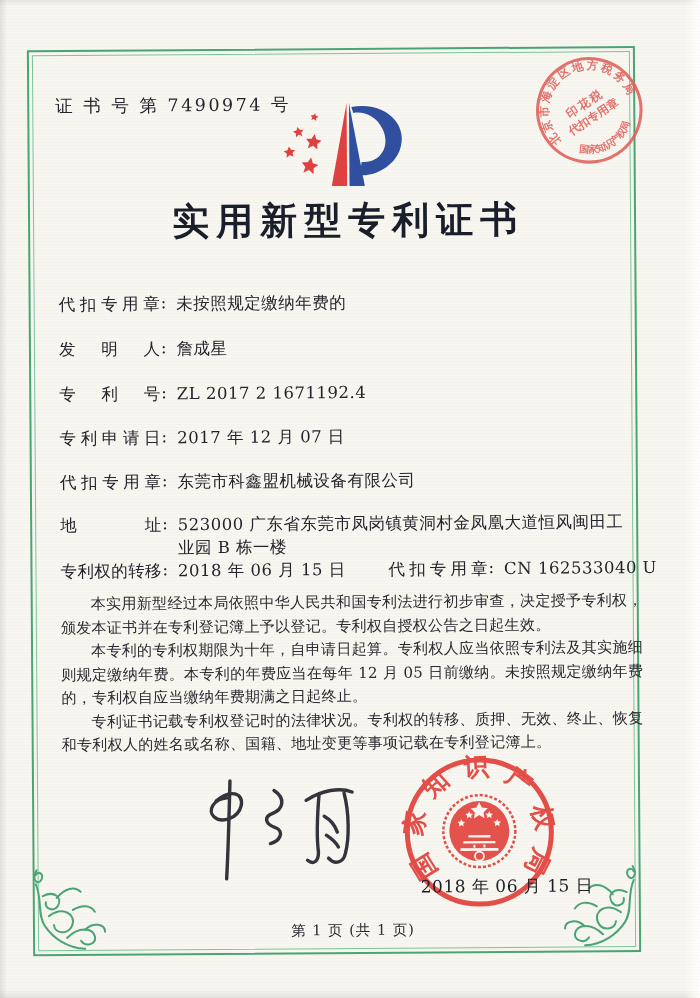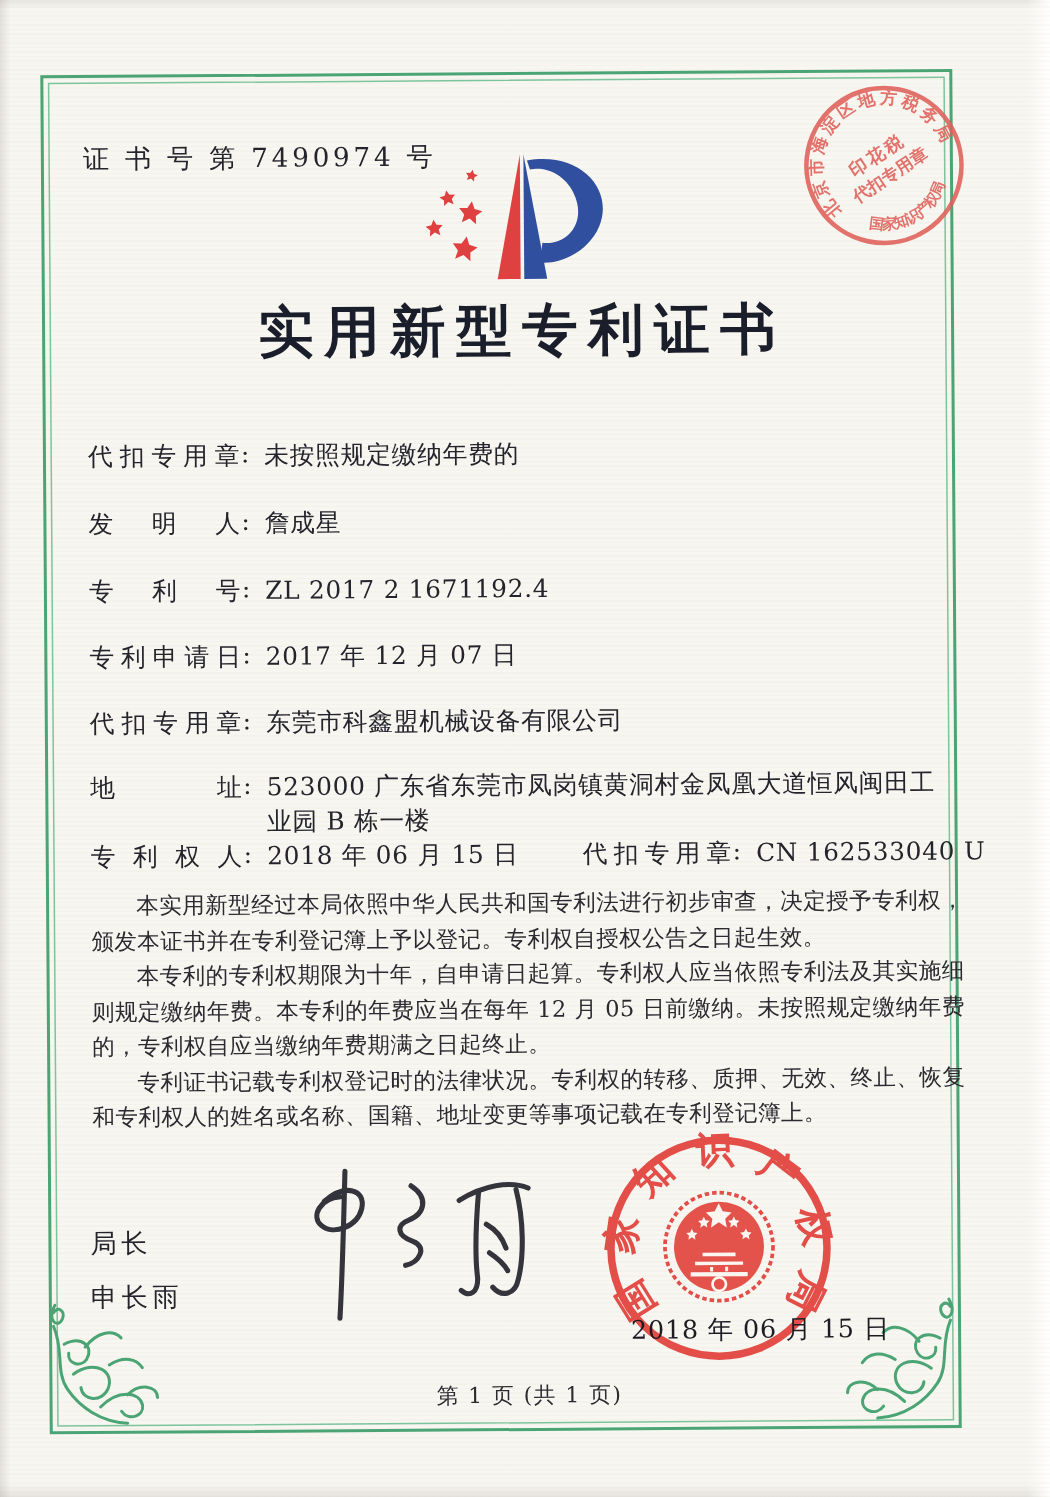--- a/index.html
+++ b/index.html
@@ -132,37 +132,33 @@
     <div class="frow" style="top:134px">
       <span class="flabel">专利申请日</span><span class="fcolon">:</span><span class="fvalue">2017 年 12 月 07 日</span>
     </div>
     <div class="frow" style="top:178px">
       <span class="flabel">代扣专用章</span><span class="fcolon">:</span><span class="fvalue">东莞市科鑫盟机械设备有限公司</span>
     </div>
     <div class="frow addr" style="top:221px">
       <span class="flabel">地址</span><span class="fcolon">:</span><span class="fvalue">523000 广东省东莞市凤岗镇黄洞村金凤凰大道恒风闽田工业园 B 栋一楼</span>
     </div>
     <div class="frow" style="top:267px">
-      <span class="flabel">专利权人</span><span class="fcolon">:</span><span class="fvalue">2018 年 06 月 15 日</span>
+      <span class="flabel">专利权的转移</span><span class="fcolon">:</span><span class="fvalue">2018 年 06 月 15 日</span>
       <span class="grant-no-pair">
         <span class="flabel">代扣专用章</span><span class="fcolon">:</span><span class="fvalue">CN 162533040 U</span>
       </span>
     </div>
   </div>
 
   <div class="paras">
     <p>本实用新型经过本局依照中华人民共和国专利法进行初步审查，决定授予专利权，颁发本证书并在专利登记簿上予以登记。专利权自授权公告之日起生效。</p>
     <p>本专利的专利权期限为十年，自申请日起算。专利权人应当依照专利法及其实施细则规定缴纳年费。本专利的年费应当在每年 12 月 05 日前缴纳。未按照规定缴纳年费的，专利权自应当缴纳年费期满之日起终止。</p>
     <p>专利证书记载专利权登记时的法律状况。专利权的转移、质押、无效、终止、恢复和专利权人的姓名或名称、国籍、地址变更等事项记载在专利登记簿上。</p>
   </div>
 
-  <div class="signoff">
-    <div>局长</div>
-    <div>申长雨</div>
-  </div>
 
   <svg class="signature" width="200" height="118" viewBox="0 0 200 118">
     <g fill="none" stroke="#33343c" stroke-width="3.4" stroke-linecap="round">
       <path d="M38,32 C52,20 66,24 63,37 C60,49 44,55 36,48 C29,42 35,30 49,29"></path>
       <path d="M52,12 C51,42 50,78 48,110"></path>
       <path d="M96,22 C108,30 105,41 94,45 C86,48 86,55 97,59 C107,63 101,73 92,75"></path>
       <path d="M128,32 C144,22 162,19 174,24"></path>
       <path d="M141,26 C139,48 138,68 140,84 C140,93 135,97 129,92"></path>
       <path d="M166,25 C171,45 171,70 167,85 C165,95 156,97 150,90"></path>
       <path d="M146,48 C153,52 157,58 159,64"></path>

